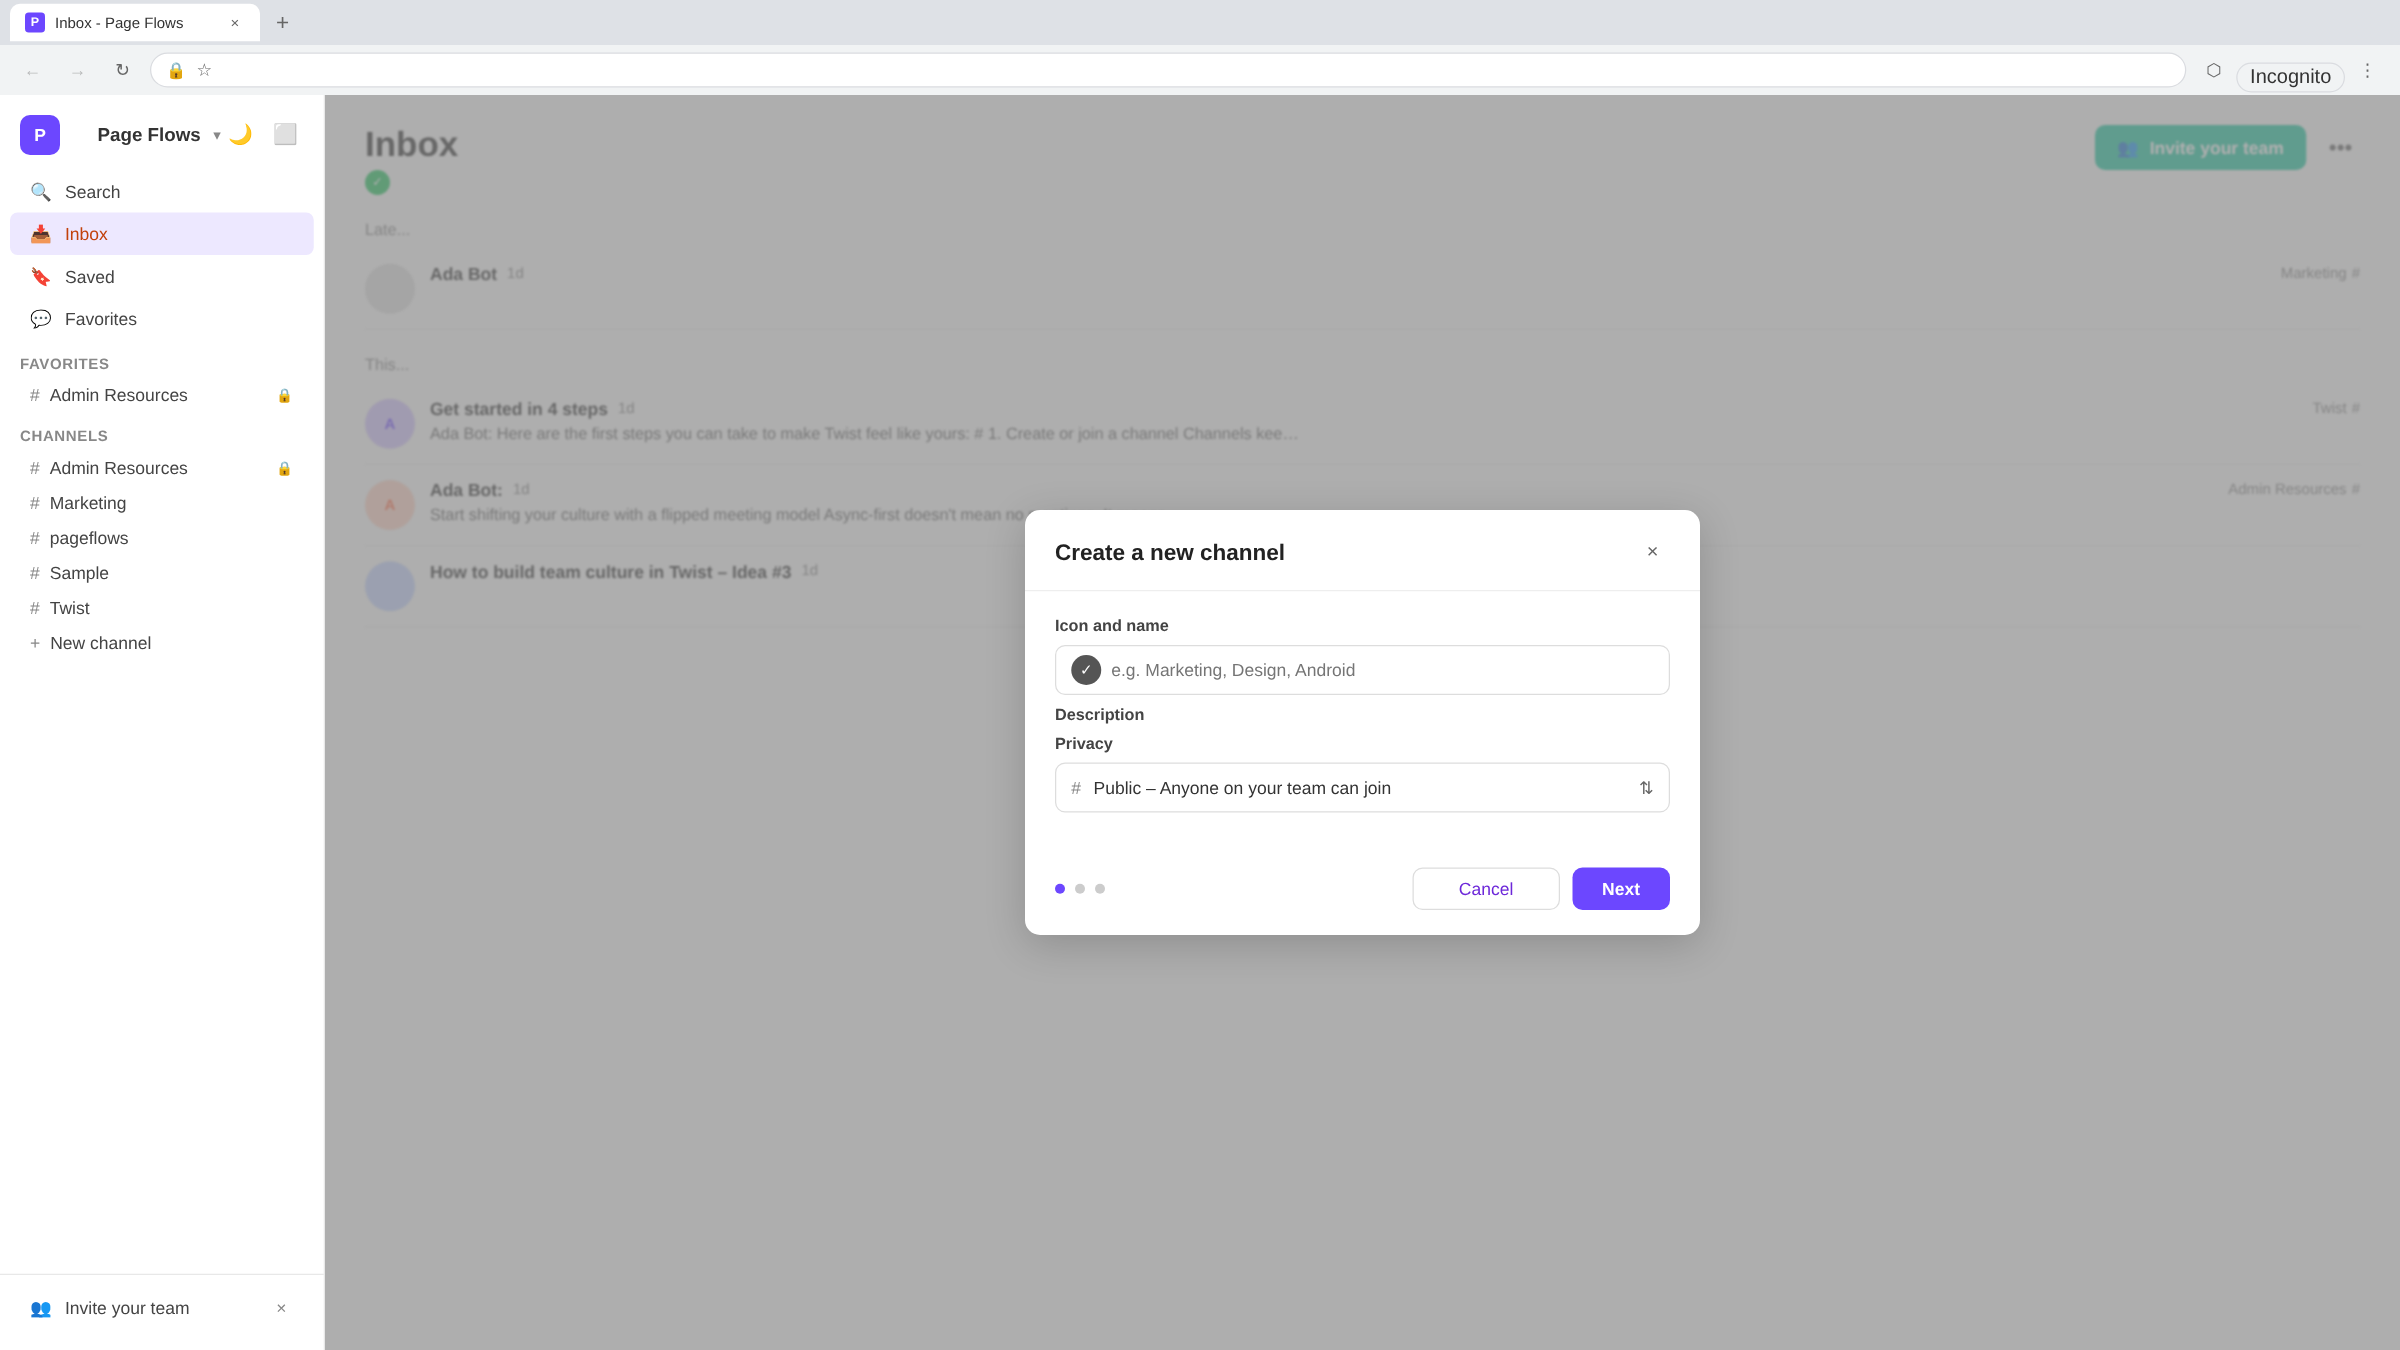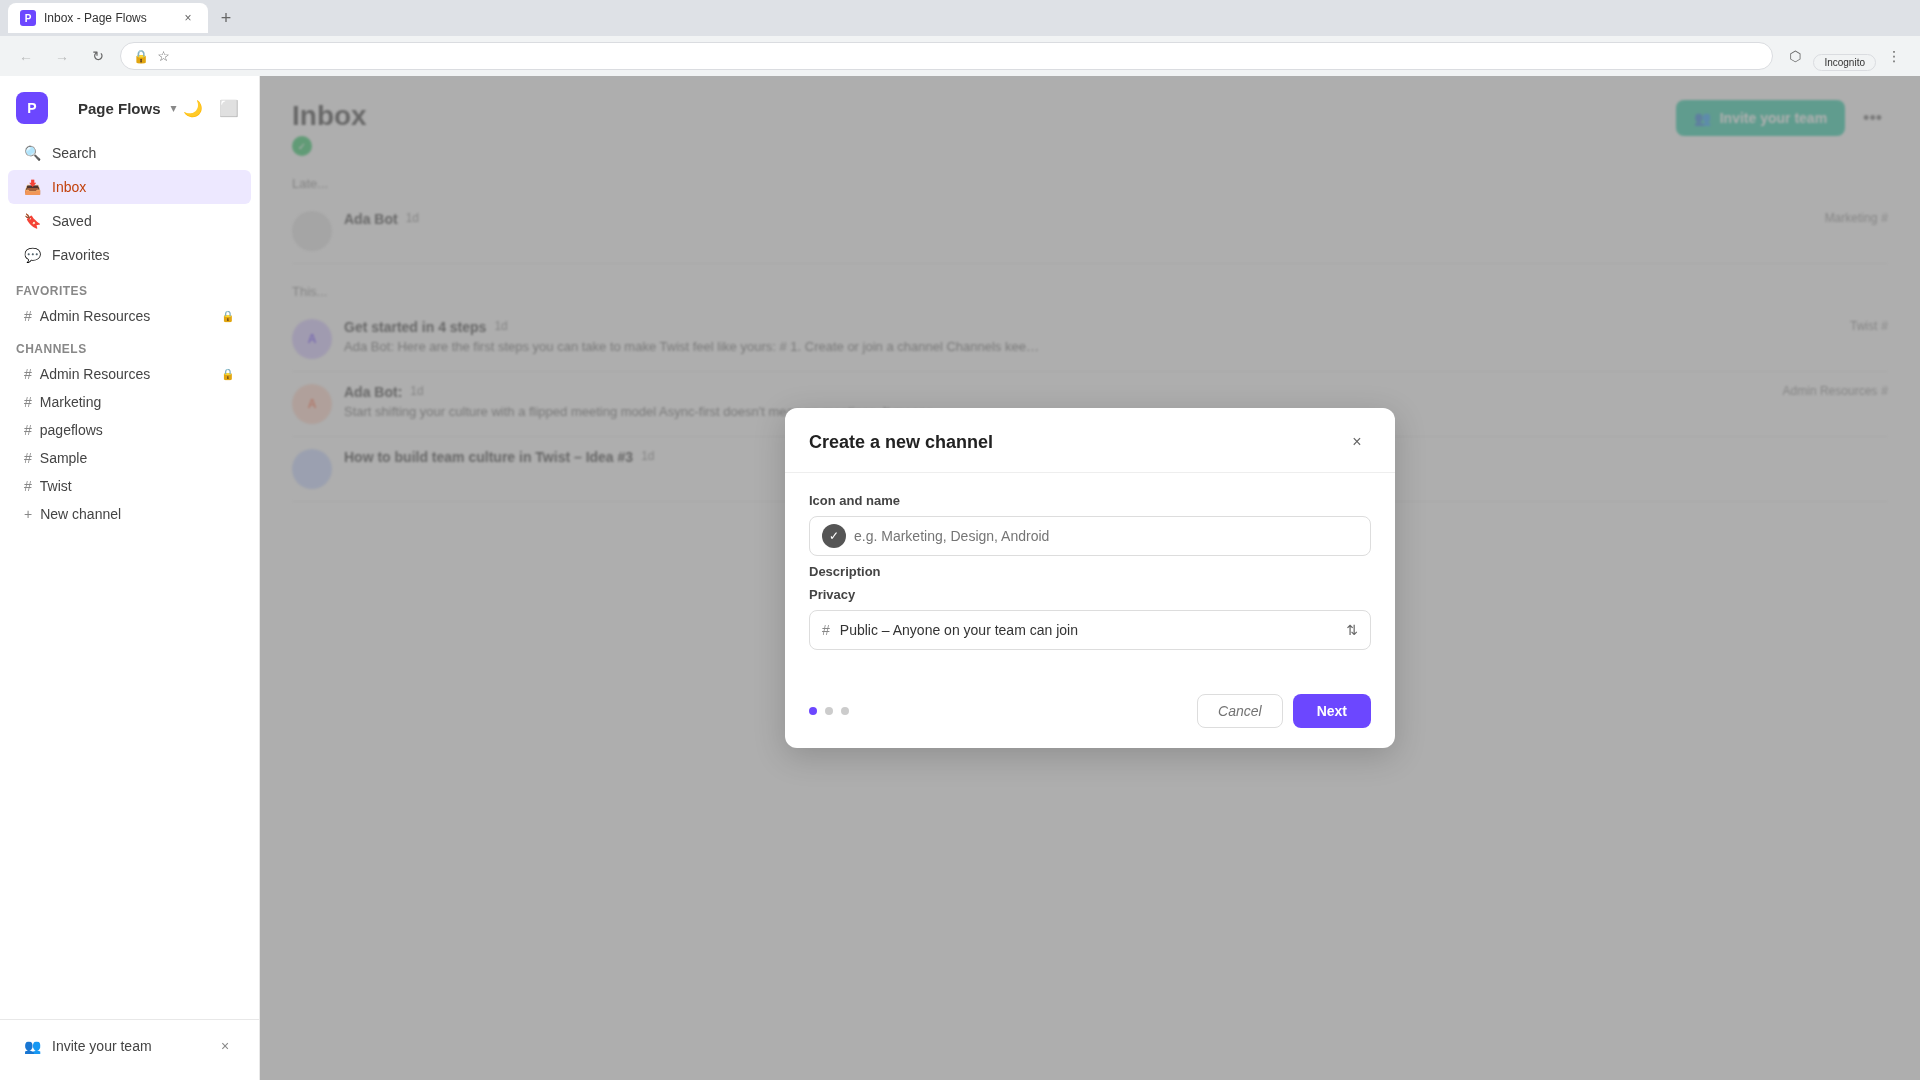--- a/index.html
+++ b/index.html
@@ -15,21 +15,21 @@
     .browser-tab-new { width: 28px; height: 28px; display: flex; align-items: center; justify-content: center; cursor: pointer; border-radius: 50%; color: #666; font-size: 18px; margin-left: 4px; }
     .browser-controls { display: flex; align-items: center; gap: 8px; height: 40px; padding: 0 12px; background: #f1f3f4; }
     .browser-nav-btn { width: 28px; height: 28px; display: flex; align-items: center; justify-content: center; border-radius: 50%; cursor: pointer; color: #666; font-size: 14px; }
     .browser-nav-btn.disabled { opacity: 0.4; cursor: default; }
     .browser-address-bar { flex: 1; height: 28px; background: #fff; border: 1px solid #dadce0; border-radius: 14px; display: flex; align-items: center; padding: 0 12px; gap: 8px; }
     .browser-address-text { font-size: 13px; color: #333; flex: 1; }
     .browser-address-icons { display: flex; gap: 8px; }
     .browser-address-icon { color: #666; font-size: 14px; cursor: pointer; }
     .browser-extra-icons { display: flex; gap: 4px; align-items: center; }
     .browser-extra-icon { width: 28px; height: 28px; display: flex; align-items: center; justify-content: center; cursor: pointer; border-radius: 50%; color: #666; font-size: 14px; }
-    .browser-profile-btn { background: #f1f3f4; border: 1px solid #dadce0; border-radius: 16px; padding: 2px 10px; font-size: 10px; color: #333; cursor: pointer; display: flex; align-items: center; gap: 6px; margin-top: 12px; }
+    .browser-profile-btn { background: #f1f3f4; border: 1px solid #dadce0; border-radius: 16px; padding: 2px 10px; font-size: 16px; color: #333; cursor: pointer; display: flex; align-items: center; gap: 6px; margin-top: 12px; }
 
     
     .app-container { display: flex; flex: 1; overflow: hidden; }
 
     
     .sidebar { width: 260px; background: #fff; border-right: 1px solid #e8e8e8; display: flex; flex-direction: column; padding: 8px 0; flex-shrink: 0; }
     .sidebar-header { display: flex; align-items: center; justify-content: space-between; padding: 8px 16px 12px; }
     .sidebar-workspace { display: flex; align-items: center; gap: 10px; }
     .workspace-icon { width: 32px; height: 32px; background: #6c47ff; border-radius: 8px; display: flex; align-items: center; justify-content: center; color: #fff; font-weight: bold; font-size: 14px; flex-shrink: 0; }
     .workspace-name { font-size: 15px; font-weight: 600; color: #333; margin-left: 20px; }
@@ -64,42 +64,42 @@
     .main-header-right { display: flex; align-items: center; gap: 12px; }
     .invite-team-btn { background: #1ec8a0; color: #fff; border: none; border-radius: 8px; padding: 10px 18px; font-size: 14px; font-weight: 600; cursor: pointer; display: flex; align-items: center; gap: 8px; }
     .more-btn { background: transparent; border: none; color: #666; cursor: pointer; font-size: 18px; padding: 6px; border-radius: 6px; }
 
     .inbox-section { margin-bottom: 20px; }
 
     
     .overlay { position: absolute; top: 0; left: 0; right: 0; bottom: 0; background: rgba(0,0,0,0.3); display: flex; align-items: center; justify-content: center; z-index: 100; }
 
     
-    .dialog { background: #fff; border-radius: 12px; width: 610px; box-shadow: 0 8px 32px rgba(0,0,0,0.18); }
+    .dialog { background: #fff; border-radius: 12px; width: 540px; box-shadow: 0 8px 32px rgba(0,0,0,0.18); }
     .dialog-header { display: flex; align-items: center; justify-content: space-between; padding: 20px 24px 16px; border-bottom: 1px solid #eee; }
     .dialog-title { font-size: 18px; font-weight: 700; color: #222; }
     .dialog-close { width: 28px; height: 28px; display: flex; align-items: center; justify-content: center; border-radius: 50%; cursor: pointer; color: #666; font-size: 16px; }
     .dialog-body { padding: 20px 24px; }
     .field-label { font-size: 13px; font-weight: 600; color: #444; margin-bottom: 8px; }
     .field-input-row { display: flex; align-items: center; border: 1px solid #ddd; border-radius: 8px; padding: 0 12px; height: 40px; background: #fff; gap: 8px; }
     .emoji-icon { width: 24px; height: 24px; background: #555; border-radius: 50%; display: flex; align-items: center; justify-content: center; color: #fff; font-size: 12px; flex-shrink: 0; }
     .field-input { flex: 1; border: none; outline: none; font-size: 14px; color: #333; background: transparent; }
     .field-textarea-wrap { border: 1px solid #ddd; border-radius: 8px; background: #fff; margin-top: 0; }
     .field-textarea { width: 100%; height: 80px; border: none; outline: none; resize: none; font-size: 14px; color: #333; padding: 10px 12px; border-radius: 8px; font-family: inherit; background: transparent; }
     .field-section { margin-bottom: 8px; }
     .privacy-dropdown { display: flex; align-items: center; border: 1px solid #ddd; border-radius: 8px; padding: 0 12px; height: 40px; background: #fff; gap: 10px; cursor: pointer; }
     .privacy-hash { color: #888; font-size: 14px; font-weight: 500; }
     .privacy-label { flex: 1; font-size: 14px; color: #333; }
     .privacy-chevron { color: #666; font-size: 14px; }
     .dialog-footer { display: flex; align-items: center; justify-content: space-between; padding: 16px 24px 20px; }
     .step-dots { display: flex; gap: 8px; align-items: center; }
     .dot { width: 8px; height: 8px; border-radius: 50%; background: #ccc; }
     .dot.active { background: #6c47ff; }
     .dialog-actions { display: flex; gap: 10px; }
-    .btn-cancel { background: transparent; border: 1px solid #ddd; border-radius: 8px; padding: 8px 20px; font-size: 14px; color: #737373; cursor: pointer; font-style: italic; }
+    .btn-cancel { background: transparent; border: 1px solid #ddd; border-radius: 8px; padding: 8px 36px; font-size: 14px; color: #6d28d9; cursor: pointer; }
     .btn-next { background: #6c47ff; color: #fff; border: none; border-radius: 8px; padding: 9px 24px; font-size: 14px; font-weight: 600; cursor: pointer; }
     @keyframes blink { 0%,100% { opacity: 1; } 50% { opacity: 0; } }
   </style>
 </head>
 <body>
 
 <div class="browser-chrome">
   <div class="browser-tab-bar">
     <div class="browser-tab">
       <div class="browser-tab-favicon">P</div>

